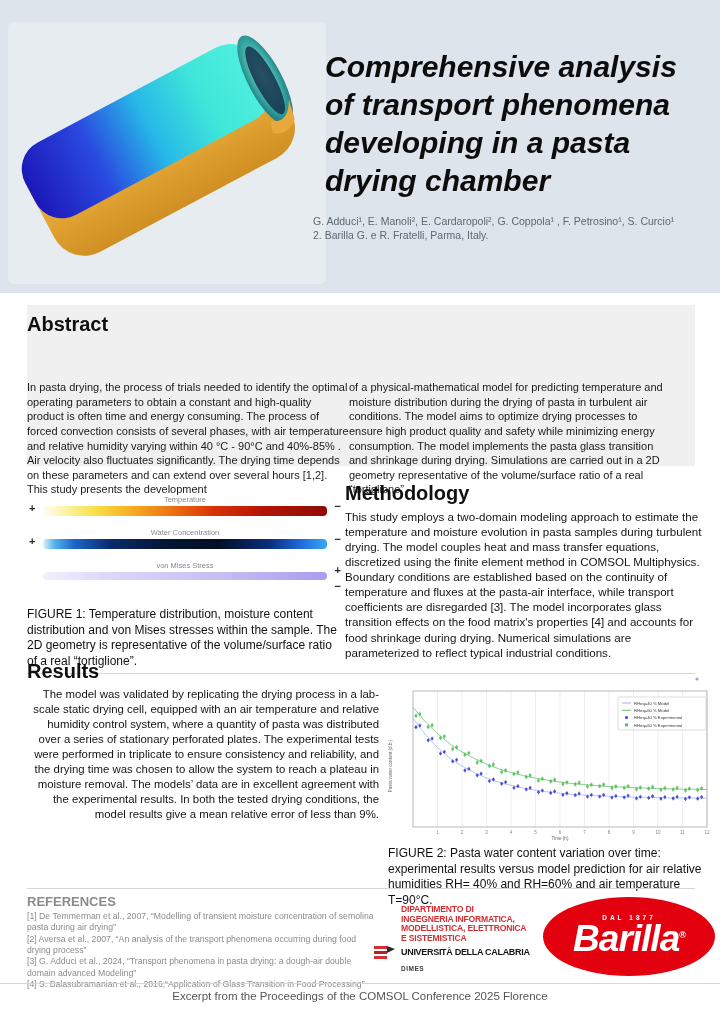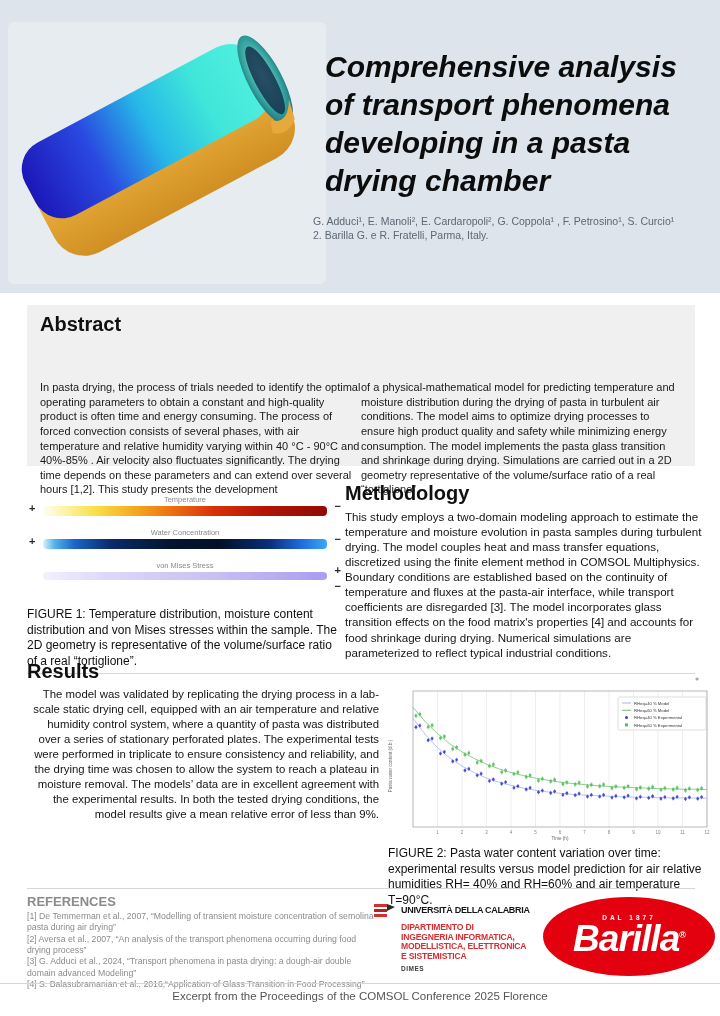--- a/index.html
+++ b/index.html
@@ -11,21 +11,21 @@
   #header{left:0;top:0;width:720px;height:293px;background:#dde4eb;}
   #pasta-bg{left:8px;top:22px;width:318px;height:262px;background:rgba(255,255,255,.30);border-radius:6px;}
   #pasta-svg{left:4px;top:14px;}
   #title-block{left:313px;top:36px;width:398px;}
   #poster-title{font-size:30px;font-weight:bold;line-height:1.27;color:#0c0c0c;margin:12px;font-style:italic;}
   #poster-subtitle{font-size:16px;line-height:1.38;color:#2d2d2d;margin:13px 0 0 0;}
   #authors{font-size:10.5px;color:#5d6874;margin-top:15px;}
   .affil{font-size:10.5px;color:#5d6874;margin-top:2px;}
 
   
-  #abstract-box{left:27px;top:305px;width:668px;height:161px;background:#f0f0f0;box-sizing:border-box;padding:8px 13px;}
+  #abstract-box{left:27px;top:305px;width:668px;height:161px;background:#f0f0f0;box-sizing:border-box;padding:8px 0;}
   .h2{font-size:20px;font-weight:bold;color:#101010;margin:0 0 4px 0;}
   #abstract-cols{display:flex;margin-top:44px;}
   .abs-col{width:322px;font-size:11px;line-height:1.33;color:#191919;}
 
   
   #figure1{left:27px;top:487px;width:316px;height:122px;}
   .cb-row{position:absolute;left:0;width:100%;}
   .cb-label{text-align:center;font-size:7.5px;color:#8a8a8a;margin-bottom:2px;}
   .cb-bar{margin:0 16px;border-radius:4px;}
   .bar-temp{height:10px;background:linear-gradient(90deg,#fffdf2 0%,#fdf3a6 8%,#f9e04a 18%,#f6b224 30%,#ef7612 44%,#d93208 60%,#b31406 78%,#8f0b04 100%);}
@@ -390,33 +390,33 @@
 
 <div id="references" class="abs">
   <div class="h3">REFERENCES</div>
   <div class="ref-item">[1] De Temmerman et al., 2007,  “Modelling of transient moisture concentration of semolina pasta during air drying”</div>
   <div class="ref-item">[2] Aversa et al., 2007, “An analysis of the transport phenomena occurring during food drying process”</div>
   <div class="ref-item">[3] G. Adduci et al., 2024, “Transport phenomena in pasta drying: a dough-air double domain advanced Modeling”</div>
   <div class="ref-item">[4] S. Balasubramanian et al., 2016,“Application of Glass Transition in Food Processing”</div>
 </div>
 
 <div id="unical-logo" class="abs">
+  <div id="unical-dept">DIPARTIMENTO DI
+INGEGNERIA INFORMATICA,
+MODELLISTICA, ELETTRONICA
+E SISTEMISTICA</div>
   <div id="unical-top">
     <svg width="22" height="18" viewBox="0 0 22 18">
       <rect x="0" y="2" width="13" height="3" fill="#d32f33"></rect>
       <rect x="0" y="7" width="13" height="3" fill="#b02226"></rect>
       <rect x="0" y="12" width="13" height="3" fill="#d32f33"></rect>
       <path d="M13 2 L21 5 L13 9 Z" fill="#2a2a2a"></path>
     </svg>
     <div id="unical-name">UNIVERSITÀ DELLA CALABRIA</div>
   </div>
-  <div id="unical-dept">DIPARTIMENTO DI
-INGEGNERIA INFORMATICA,
-MODELLISTICA, ELETTRONICA
-E SISTEMISTICA</div>
   <div id="unical-dimes">DIMES</div>
 </div>
 
 <div id="barilla-logo" class="abs">
   <div id="barilla-dal">DAL 1877</div>
   <div id="barilla-word"><span>Barilla</span><sup>®</sup></div>
 </div>
 
 <div id="rule-footer" class="abs rule"></div>
 <div id="footer-text" class="abs">Excerpt from the Proceedings of the COMSOL Conference 2025 Florence</div>

